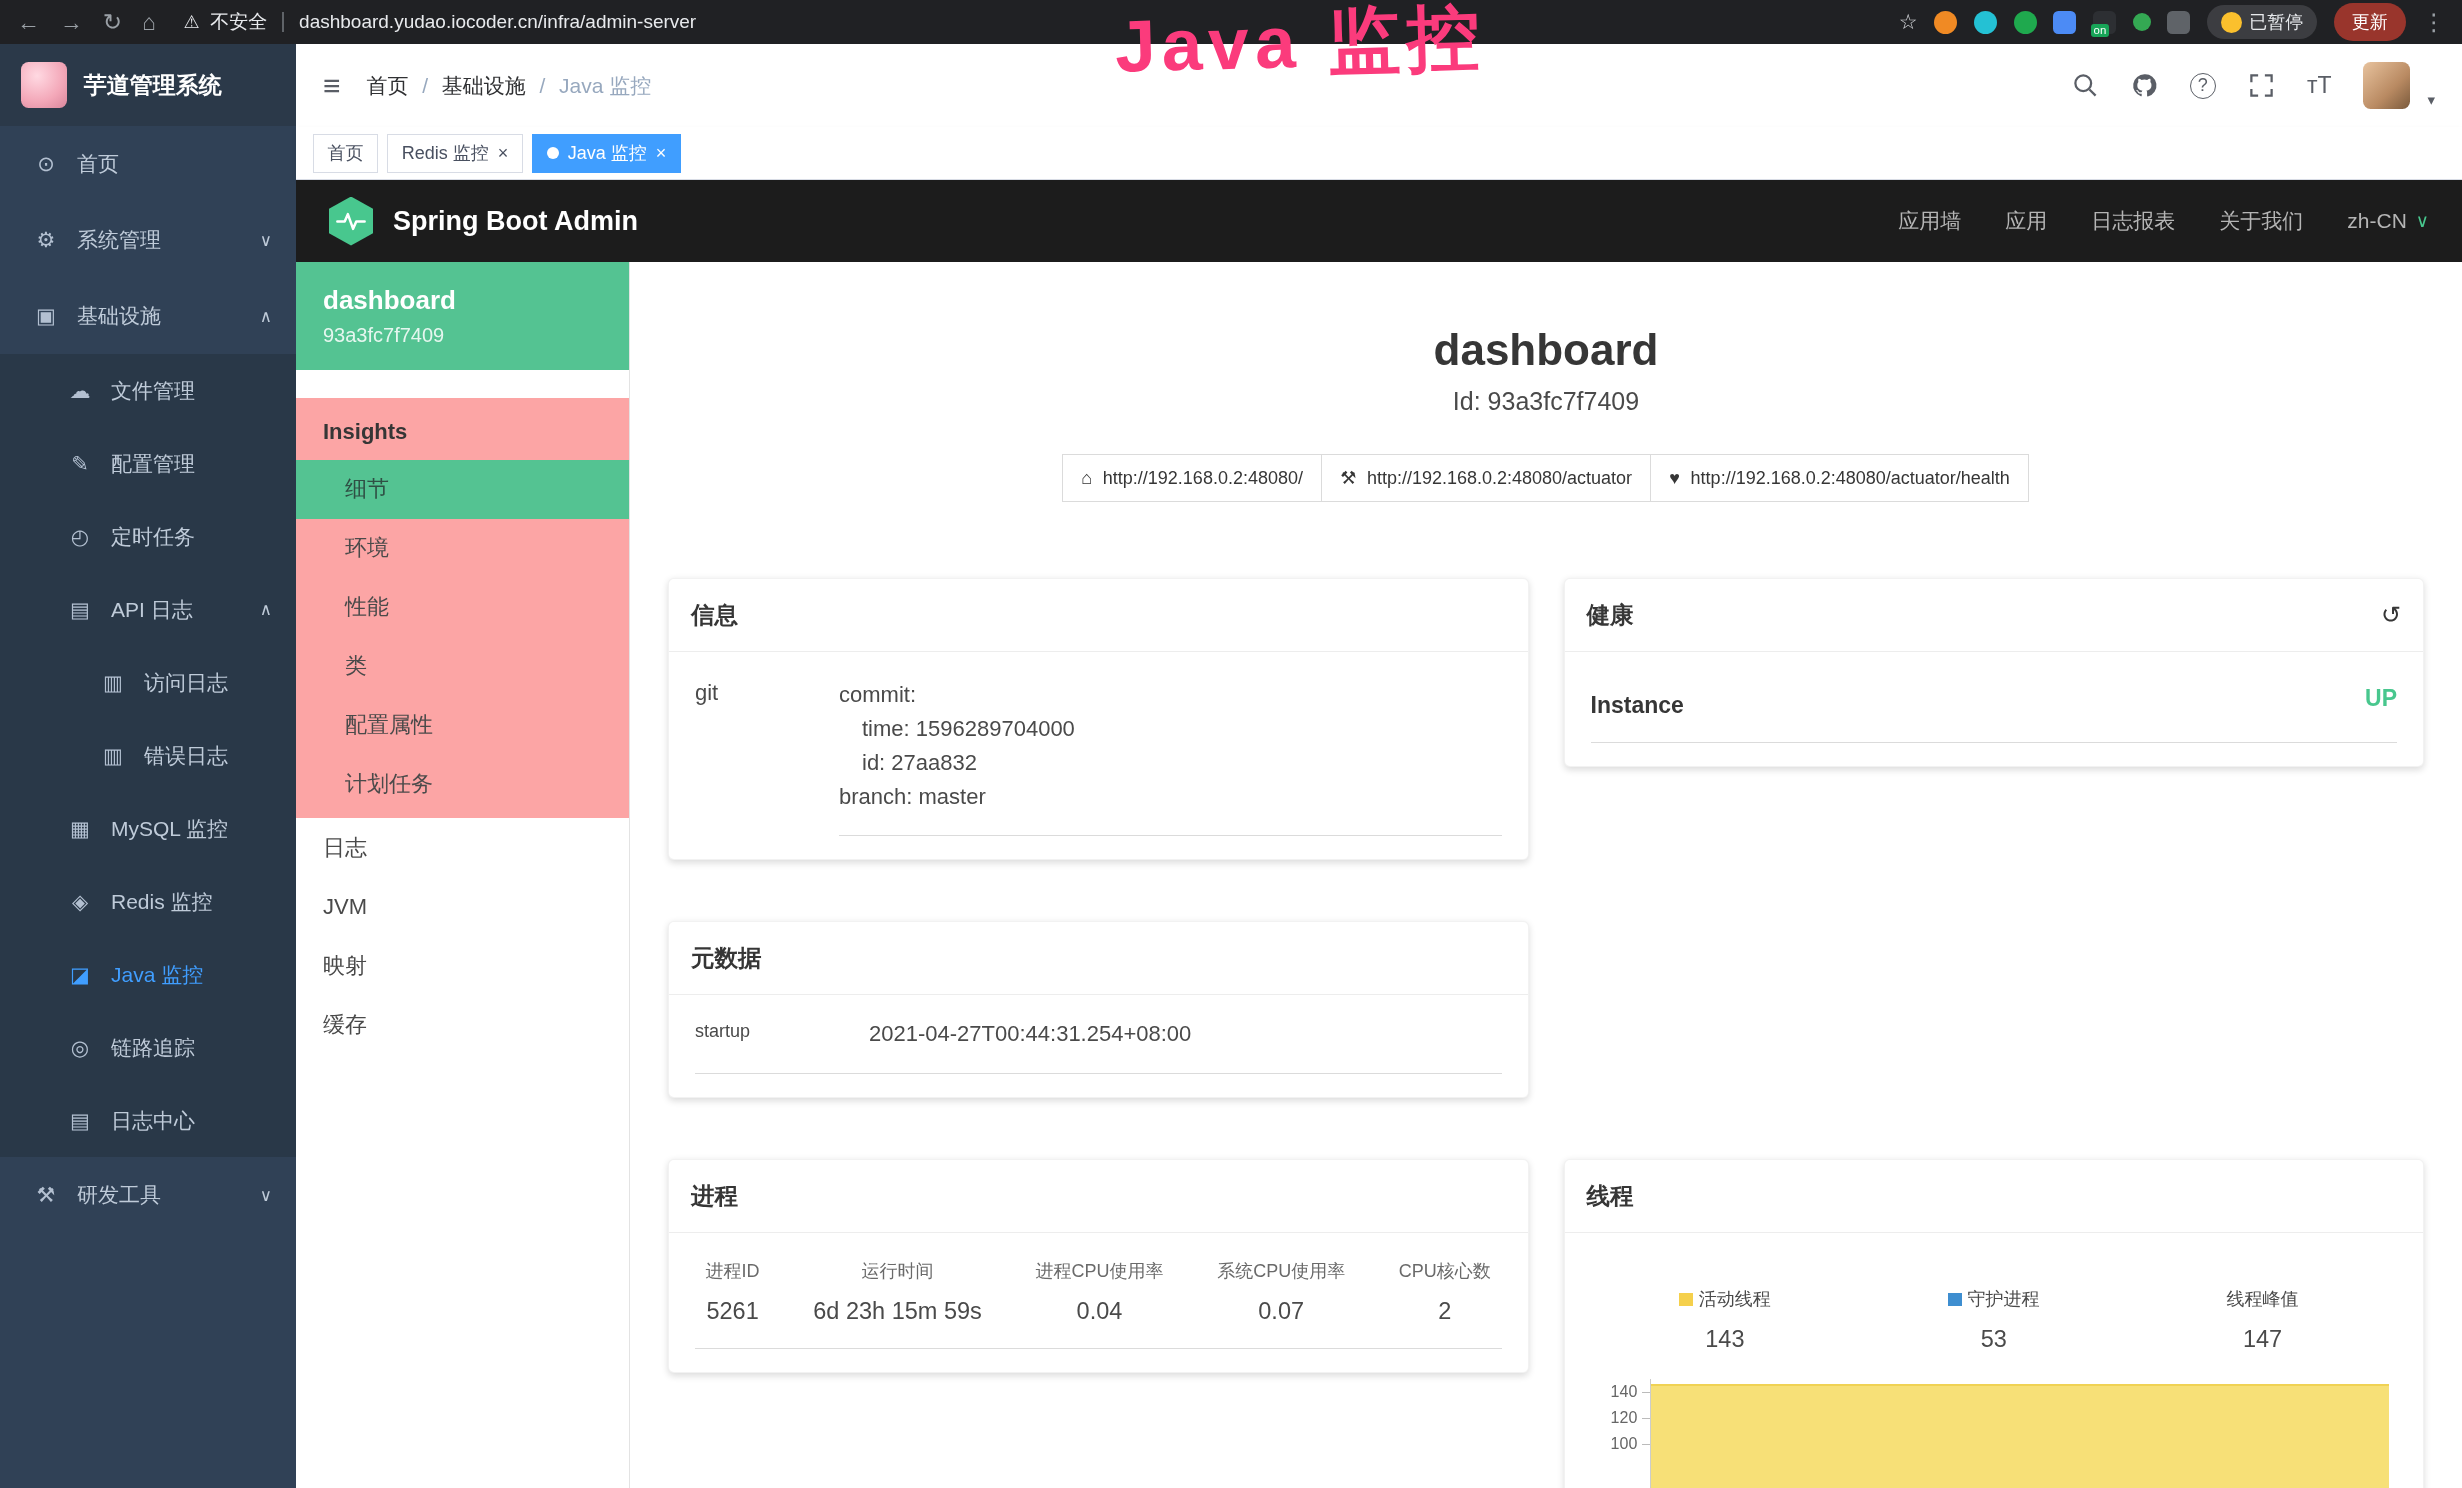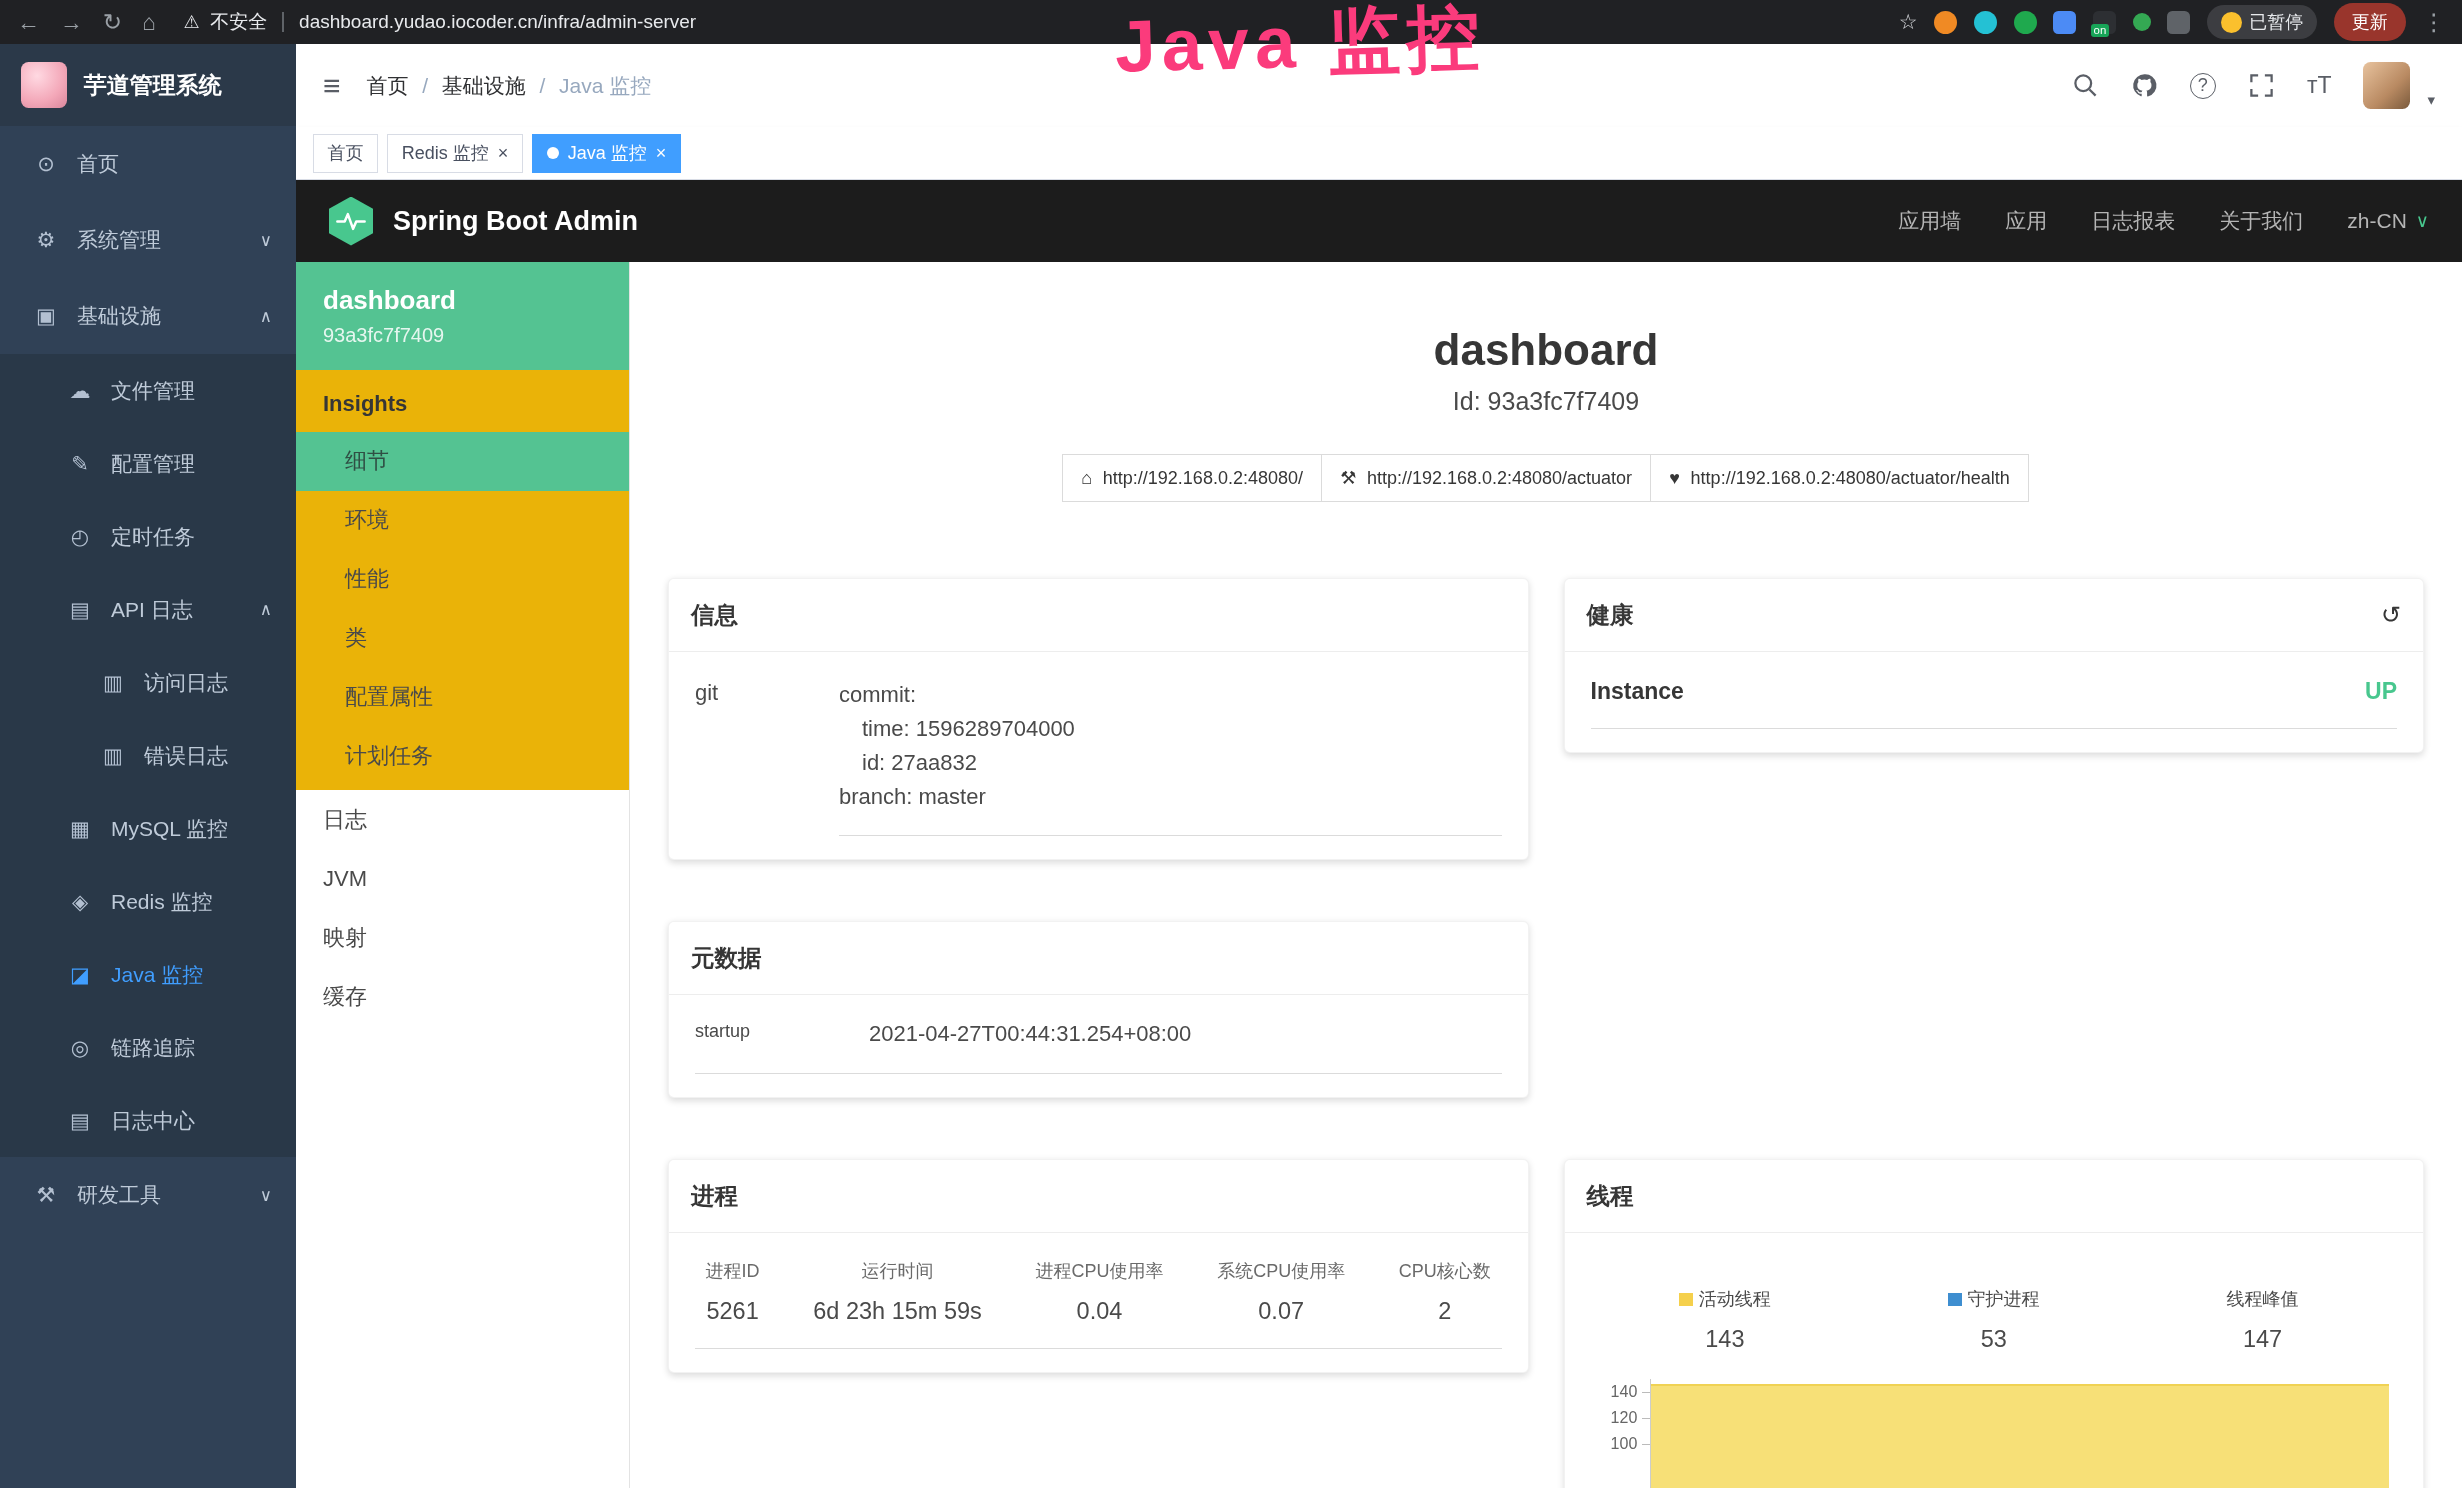--- a/index.html
+++ b/index.html
@@ -78,21 +78,21 @@
   .sba-nav-right { margin-left:auto; display:flex; align-items:center; gap:44px; font-size:21px; color:#b5b5b5; }
   .locale { display:flex; align-items:center; gap:9px; }
   .locale-caret { color:#48c78e; font-size:18px; }
 
   
   .sba-body { flex:1; display:flex; min-height:0; }
   .sba-sidebar { width:334px; flex-shrink:0; background:#fff; border-right:0.8px solid #e3e3e3; overflow:hidden; }
   .instance-head { background:#54c392; padding:23px 27px; }
   .instance-name { color:#fff; font-size:26px; font-weight:bold; }
   .instance-id { color:rgba(255,255,255,.85); font-size:20px; margin-top:7.6px; }
-  .insights { background:#eab308; padding-bottom:4.6px; }
+  .insights { background:#fca5a5; padding-bottom:4.6px;margin-top:28px; }
   .insights-title { padding:21px 27px 15px; font-size:22px; font-weight:bold; color:#363636; }
   .sub-item { height:59px; display:flex; align-items:center; padding-left:49px; font-size:22px; color:#4a4a4a; cursor:default; }
   .sub-item.active { background:#54c392; color:#2f4f44; }
   .side-item { height:59px; display:flex; align-items:center; padding-left:27px; font-size:22px; color:#4a4a4a; background:#fff; cursor:default; }
 
   
   .sba-main { flex:1; min-width:0; overflow:hidden; padding:30px 38px 0; background:#fff; }
   .page-title { text-align:center; font-size:44px; font-weight:bold; color:#363636; margin-top:33px; }
   .page-id { text-align:center; font-size:25px; color:#4a4a4a; margin-top:12px; }
   .links-row { display:flex; justify-content:center; margin-top:38px; }
@@ -109,21 +109,21 @@
   .kv { display:flex; }
   .kv-label { width:144px; flex-shrink:0; font-size:22px; color:#4a4a4a; padding-top:1.5px; }
   .kv-value { flex:1; font-size:22px; color:#4a4a4a; line-height:1.55; border-bottom:0.8px solid #dbdbdb; padding-bottom:21px; }
   .kv-line.ind { padding-left:23px; }
 
   .meta-row { display:flex; border-bottom:0.8px solid #dbdbdb; padding-bottom:26px; }
   .meta-label { width:174px; flex-shrink:0; font-size:18px; color:#4a4a4a; }
   .meta-value { font-size:22px; color:#4a4a4a; }
 
   .health-row { display:flex; align-items:center; justify-content:space-between; border-bottom:0.8px solid #dbdbdb; padding-bottom:23px; }
-  .health-name { font-size:23px; font-weight:600; color:#363636; }
+  .health-name { font-size:23px; font-weight:600; color:#363636;margin-top:14px; }
   .health-status { font-size:23px; font-weight:bold; color:#48c78e; }
 
   .stats { display:flex; justify-content:space-between; padding:0 10.6px 23px; border-bottom:0.8px solid #dbdbdb; }
   .stat { text-align:center; }
   .stat-label { font-size:18px; color:#6a6a6a; }
   .stat-value { font-size:23.5px; color:#4a4a4a; margin-top:15px; }
 
   .legend { display:flex;margin-top:28px; }
   .leg { flex:1; text-align:center; }
   .leg-top { display:flex; align-items:center; justify-content:center; gap:6px; font-size:18px; color:#4a4a4a; }

